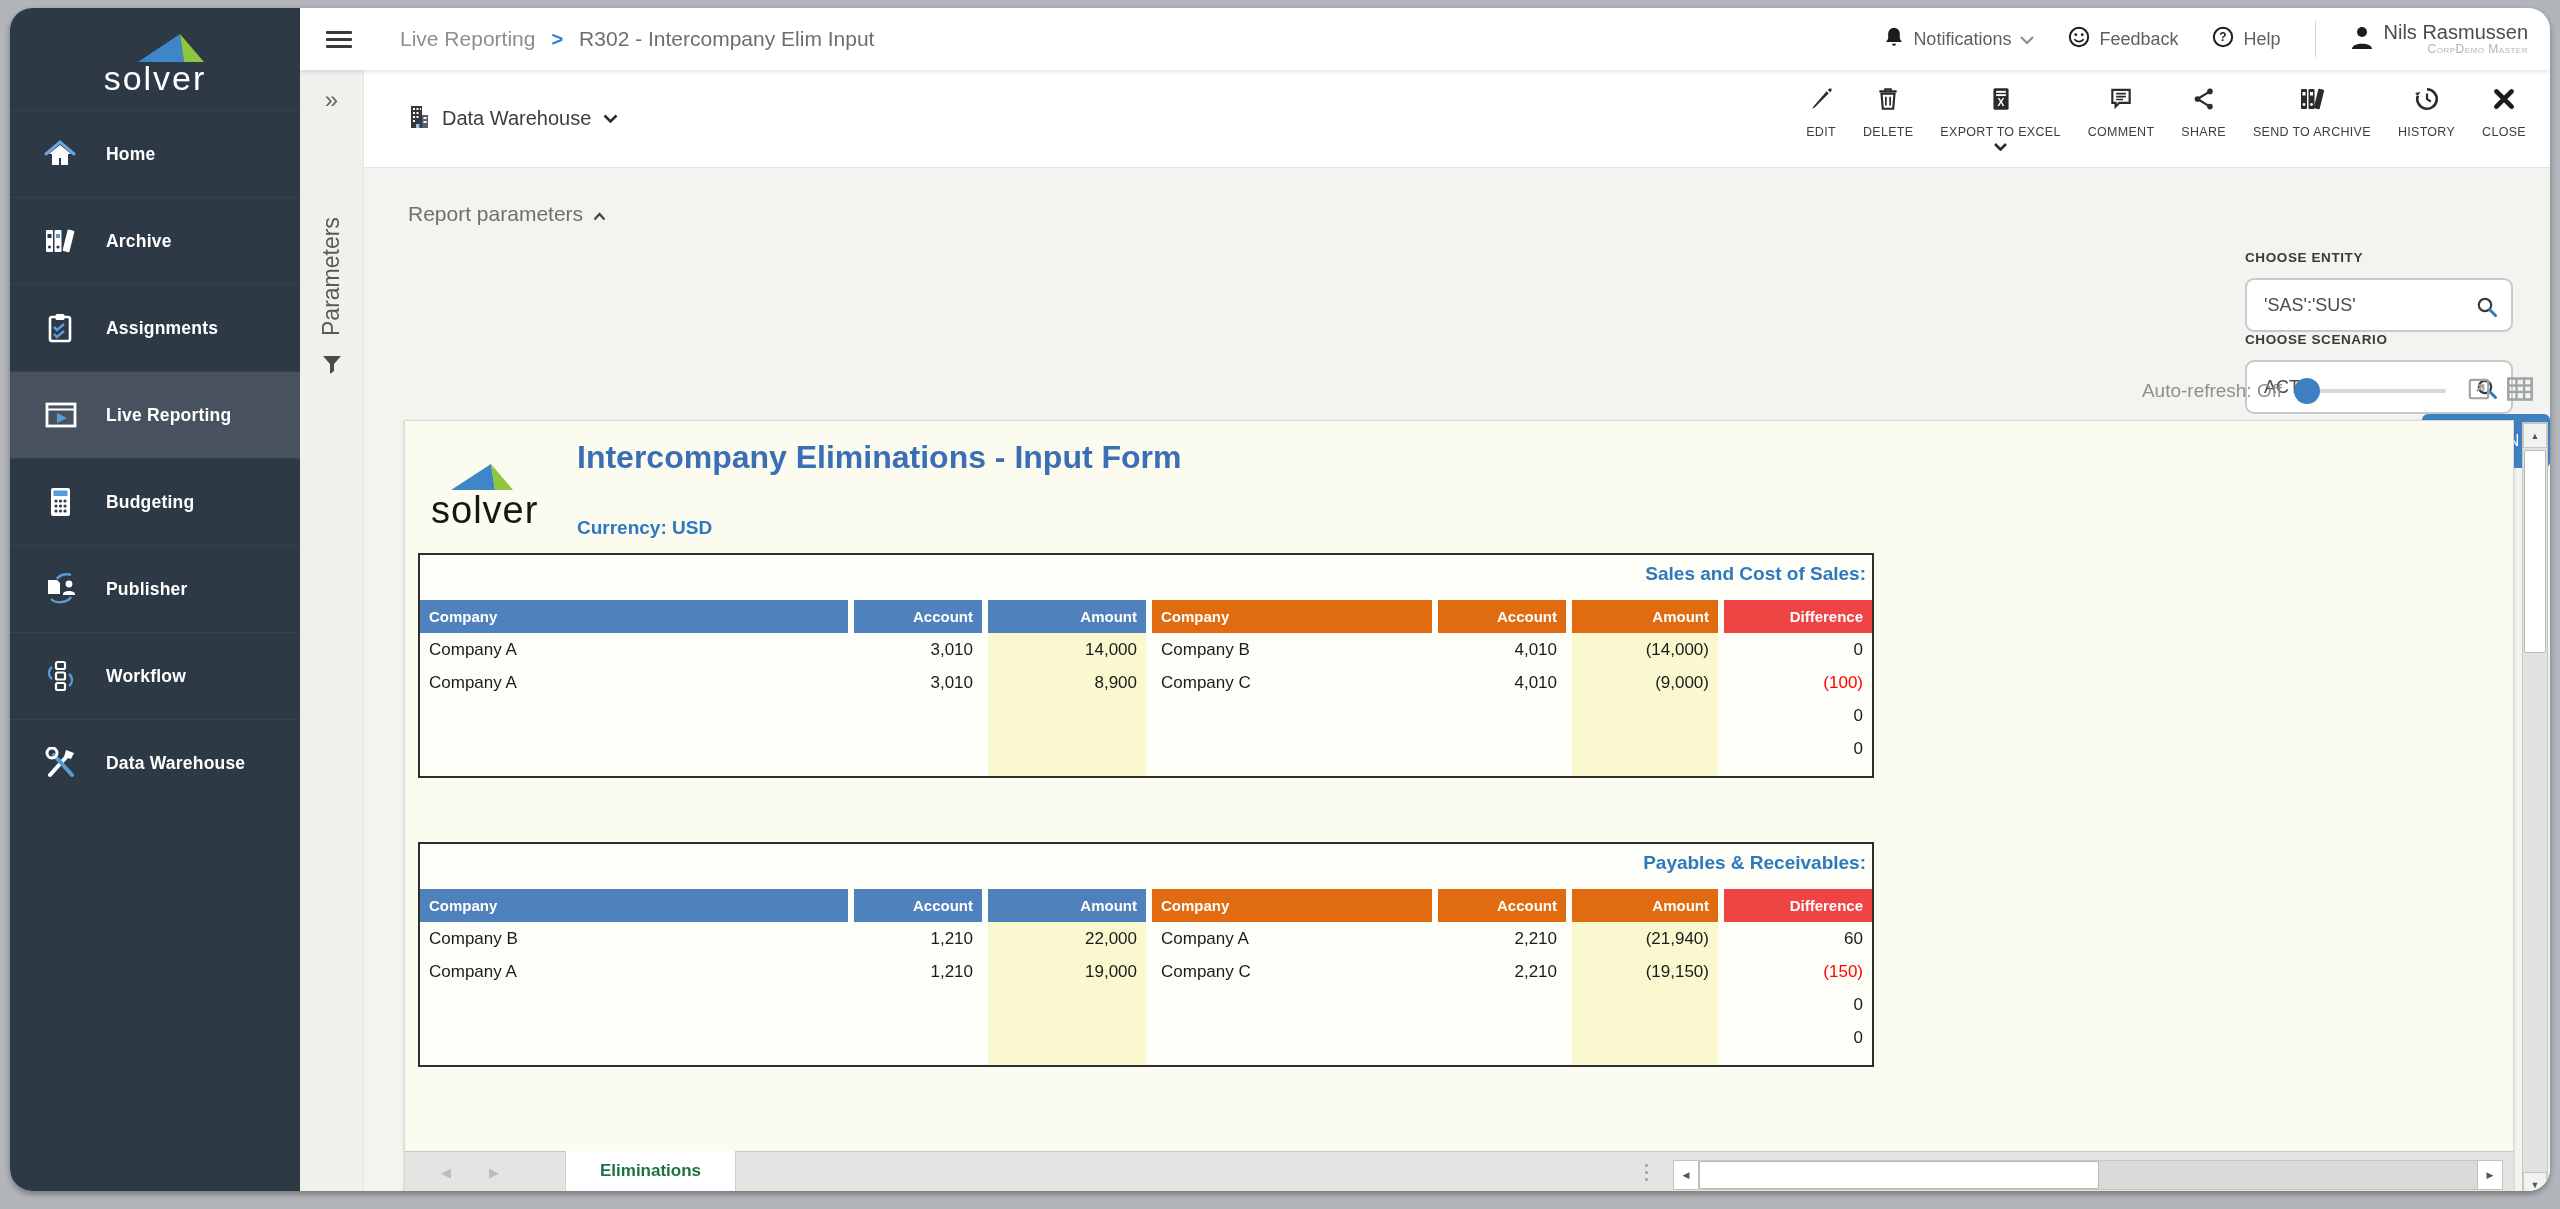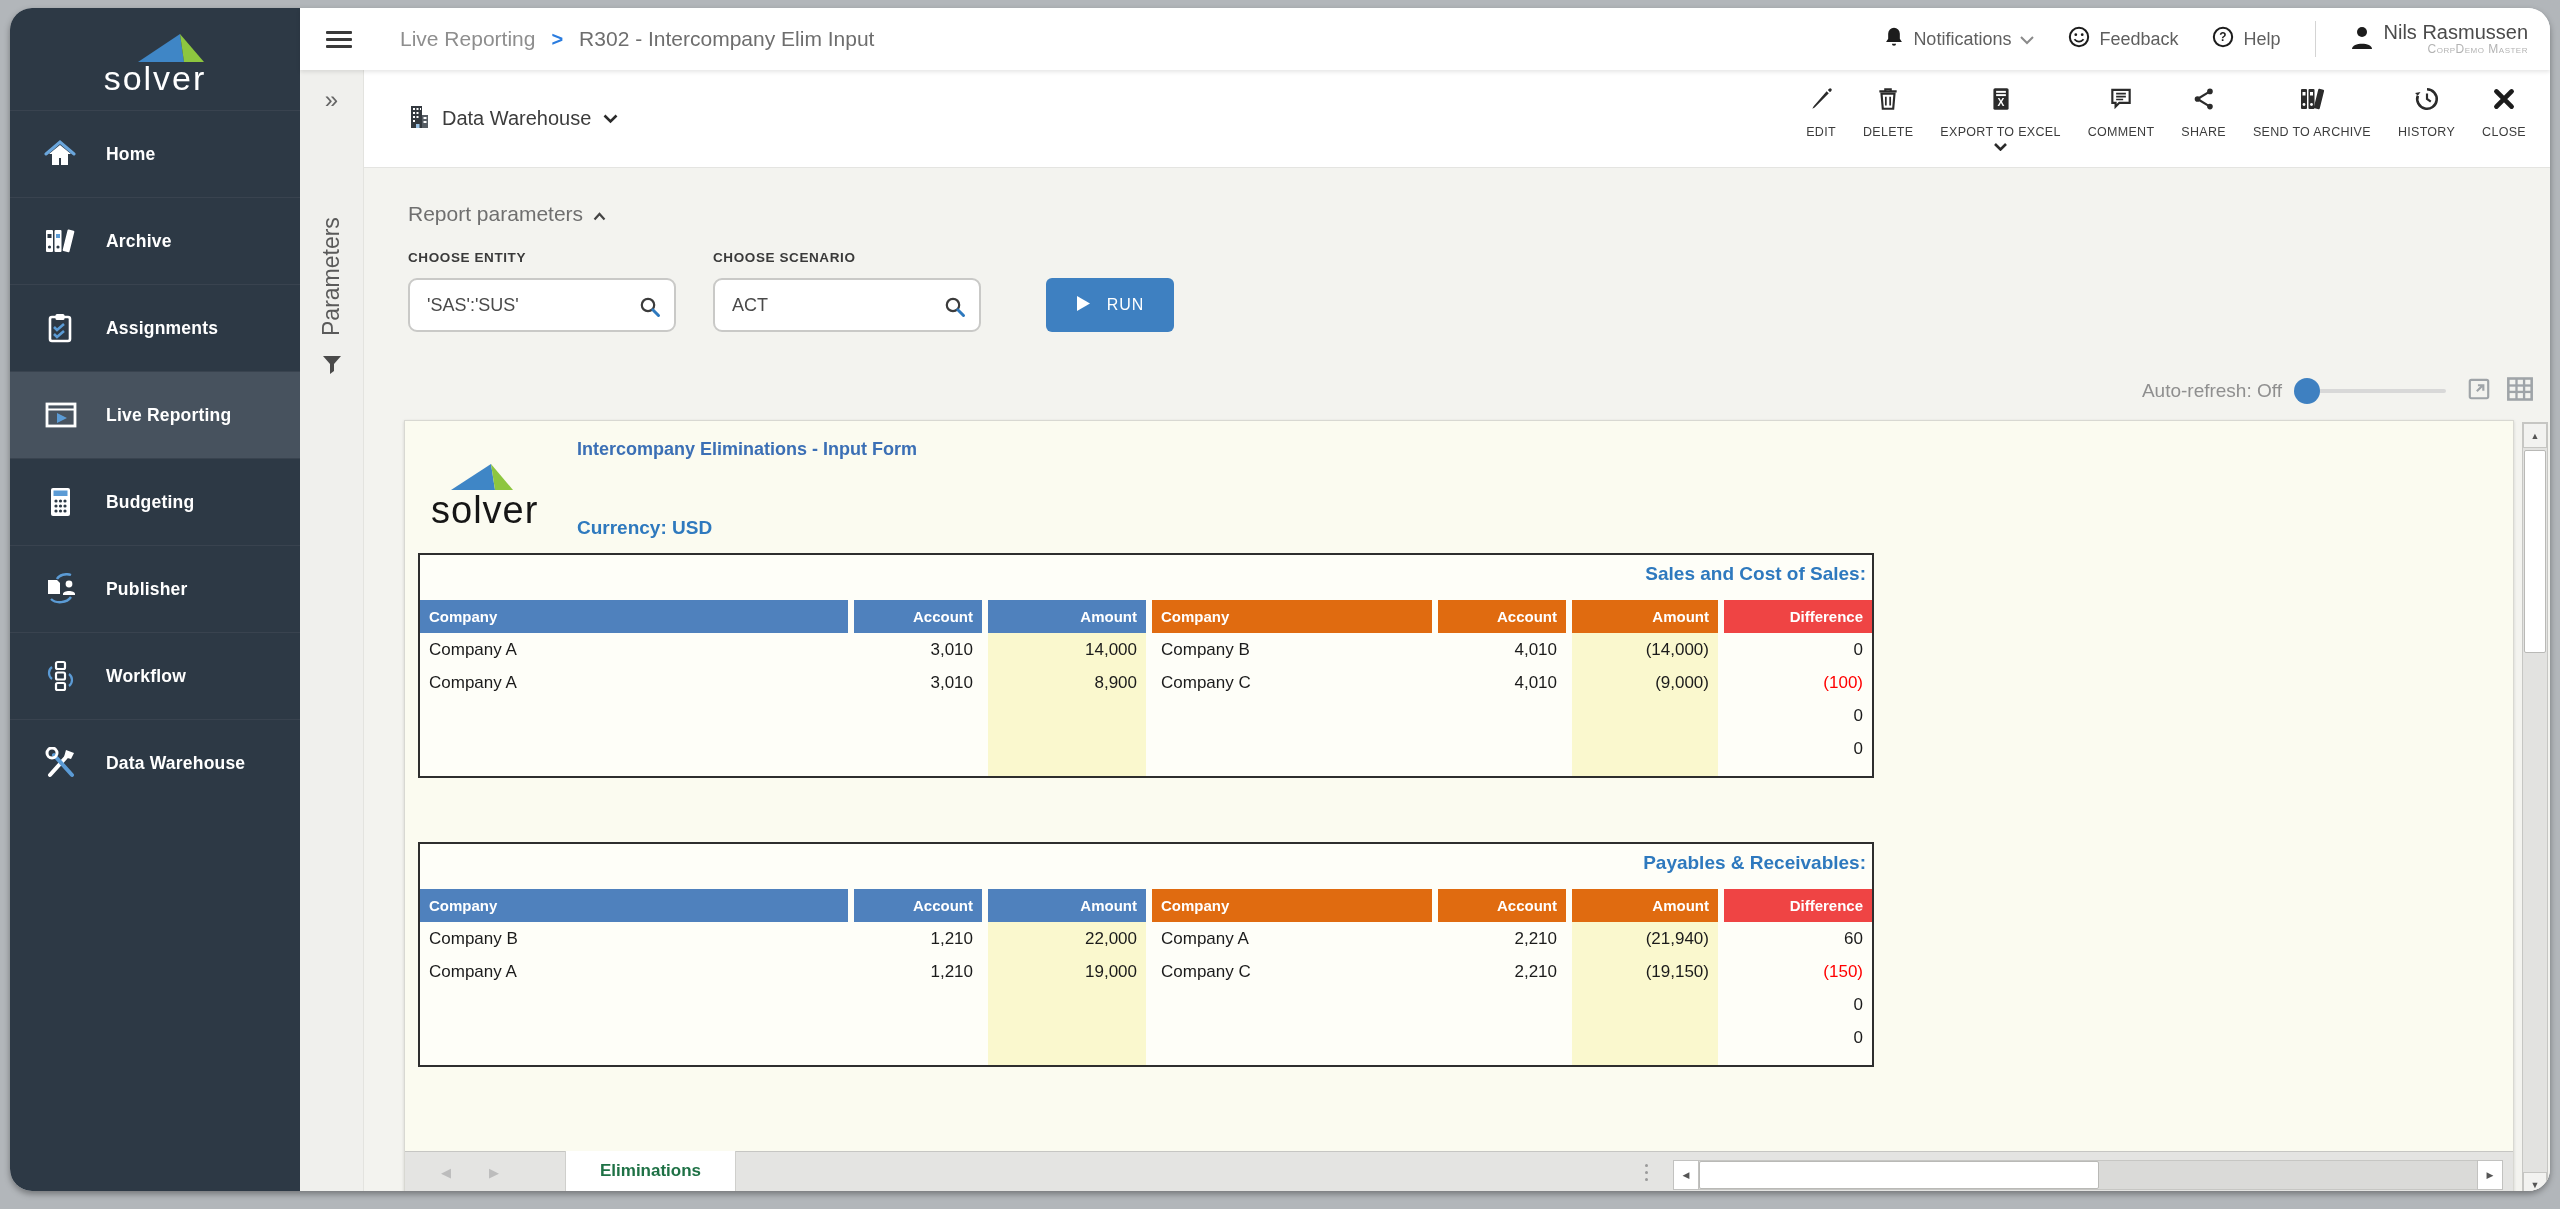--- a/index.html
+++ b/index.html
@@ -56,42 +56,42 @@
   .src-selector { display:flex; align-items:center; gap:12px; cursor:pointer; }
   .src-label { font-size:20px; color:#3c3c3c; }
   .tb-actions { display:flex; align-items:flex-start; gap:27px; }
   .tb-action { display:flex; flex-direction:column; align-items:center; gap:9px; cursor:pointer; position:relative; padding-bottom:12px; }
   .tb-action .tb-label { font-size:12.5px; color:#3c3c3c; letter-spacing:.3px; white-space:nowrap; }
   .tb-caret { position:absolute; bottom:-4px; }
 
   .params-title { margin:34px 0 0 44px; display:flex; align-items:center; gap:10px; }
   .params-title span { font-size:21px; color:#6f6f6f; }
 
-  .fields-row { margin:24px 0 0 44px; display:flex; align-items:flex-end; }
+  .fields-row { margin:24px 0 0 44px; display:flex; align-items:flex-end;flex-direction:column; }
   .field { display:flex; flex-direction:column; gap:13px; margin-right:37px; }
   .field-label { font-size:13.5px; font-weight:700; color:#3a3a3a; letter-spacing:.6px; }
   .field-input { width:268px; height:54px; border:2px solid #c9c9c7; border-radius:9px; background:#fff; position:relative; }
   .field-input input { width:100%; height:100%; border:none; outline:none; background:transparent;
                        font-family:"Liberation Sans",sans-serif; font-size:18px; color:#4a4a4a; padding:0 44px 0 17px; }
   .search-ic { position:absolute; right:12px; top:15px; }
   .run-btn { margin-left:28px; width:128px; height:54px; background:#3e80c1; border:none; border-radius:6px;
              color:#fff; font-weight:400; font-size:16px; letter-spacing:1px; display:flex; align-items:center;
              justify-content:center; gap:16px; cursor:pointer; font-family:"Liberation Sans",sans-serif; }
 
   .auto-refresh { position:absolute; top:306px; right:16px; display:flex; align-items:center; gap:14px; }
   .ar-label { font-size:19px; color:#8f8f8f; }
   .ar-slider { width:150px; height:4px; background:#d8d8d8; border-radius:2px; position:relative; margin-right:6px; }
   .ar-knob { position:absolute; left:-2px; top:-11px; width:26px; height:26px; border-radius:50%; background:#3e80c1; cursor:pointer; }
 
   
   .report-card { position:absolute; left:40px; top:350px; width:2110px; height:778px;
                  background:#fbfbf0; border:1px solid #d8d8d2; box-shadow:0 1px 3px rgba(0,0,0,.14);
                  display:flex; flex-direction:column; }
   .sheet { flex:1; position:relative; overflow:hidden; }
-  .report-title { position:absolute; left:172px; top:18px; font-size:18px; font-weight:700; color:#3b6fb5; }
+  .report-title { position:absolute; left:172px; top:18px; font-size:32px; font-weight:700; color:#3b6fb5; }
   .report-logo { position:absolute; left:26px; top:40px; display:flex; flex-direction:column; align-items:center; }
   .report-logo .rl-word { font-size:38px; color:#161616; letter-spacing:1px; margin-top:-4px; }
   .currency { position:absolute; left:172px; top:96px; font-size:19px; font-weight:700; color:#2e79be; }
 
   .xtable { position:absolute; left:13px; border:2px solid #2e2e2e; background:#fefef8; }
   .xtable.t1 { top:132px; }
   .xtable.t2 { top:421px; }
   .section-title { padding:8px 6px 15px 6px; font-size:19px; font-weight:700; color:#2e79be;text-align:right; }
   .tgrid { display:grid; grid-template-columns:428px 128px 158px 280px 128px 146px 148px; column-gap:6px; }
   .h { height:33px; line-height:33px; color:#fff; font-weight:700; font-size:15px; padding:0 9px; }

